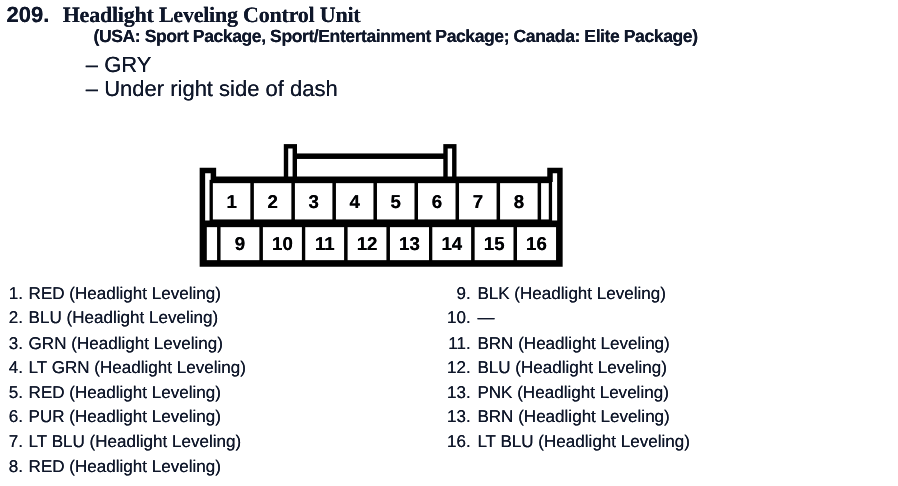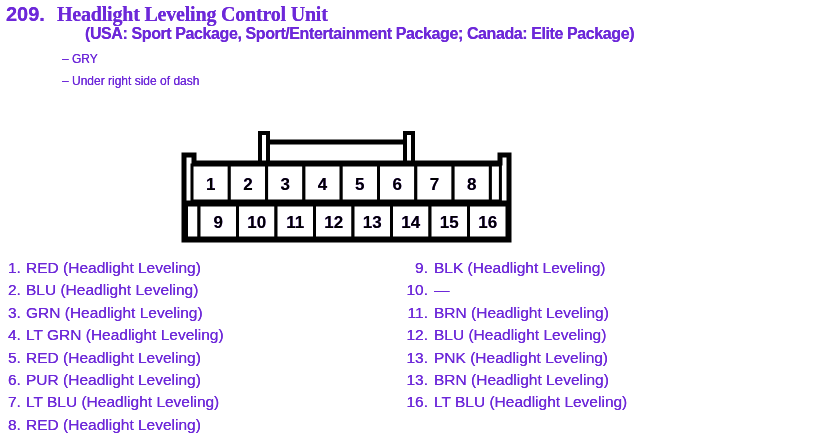--- a/index.html
+++ b/index.html
@@ -1,29 +1,29 @@
 <!DOCTYPE html>
 <html><head>
 <meta charset="utf-8">
 <style>
   html,body{margin:0;padding:0;background:#e8e8e8;}
   .page{
     position:relative;
     width:816px;height:442px;
     background:#fff;
-    color:#6d28d9;
+    color:#0f172a;
     font-family:"Liberation Sans", sans-serif;
     overflow:hidden;
     text-shadow:0 0 .4px currentColor; 
   }
   .abs{position:absolute;}
   .item-number{left:6px;top:3px;font-size:20px;font-weight:700;}
   .title-line{left:57px;top:3px;font-size:20px;font-weight:700;letter-spacing:-.2px;white-space:nowrap;font-family:Liberation Serif, serif;}
   .subtitle-line{left:57px;top:25px;font-size:16px;font-weight:700;letter-spacing:-.4px;white-space:nowrap;margin-left:28px;}
-  .details{left:62px;top:48px;font-size:12px;line-height:22.4px;white-space:nowrap;}
+  .details{left:78px;top:48px;font-size:20px;line-height:22.4px;white-space:nowrap;}
   .connector{left:178px;top:126px;width:340px;height:120px;}
   .pin-num-text{font-family:"Liberation Sans",sans-serif;font-weight:700;font-size:17px;text-anchor:middle;fill:#000;}
   .pin-list{font-size:15.5px;line-height:22.4px;white-space:nowrap;}
   .pin-list .row{display:flex;}
   .pin-list .num{display:inline-block;text-align:right;}
   .pin-list .lbl{margin-left:6px;}
   .col-left{left:8px;top:257px;}
   .col-left .num{width:12px;}
   .col-right{left:404px;top:257px;}
   .col-right .num{width:24px;}

